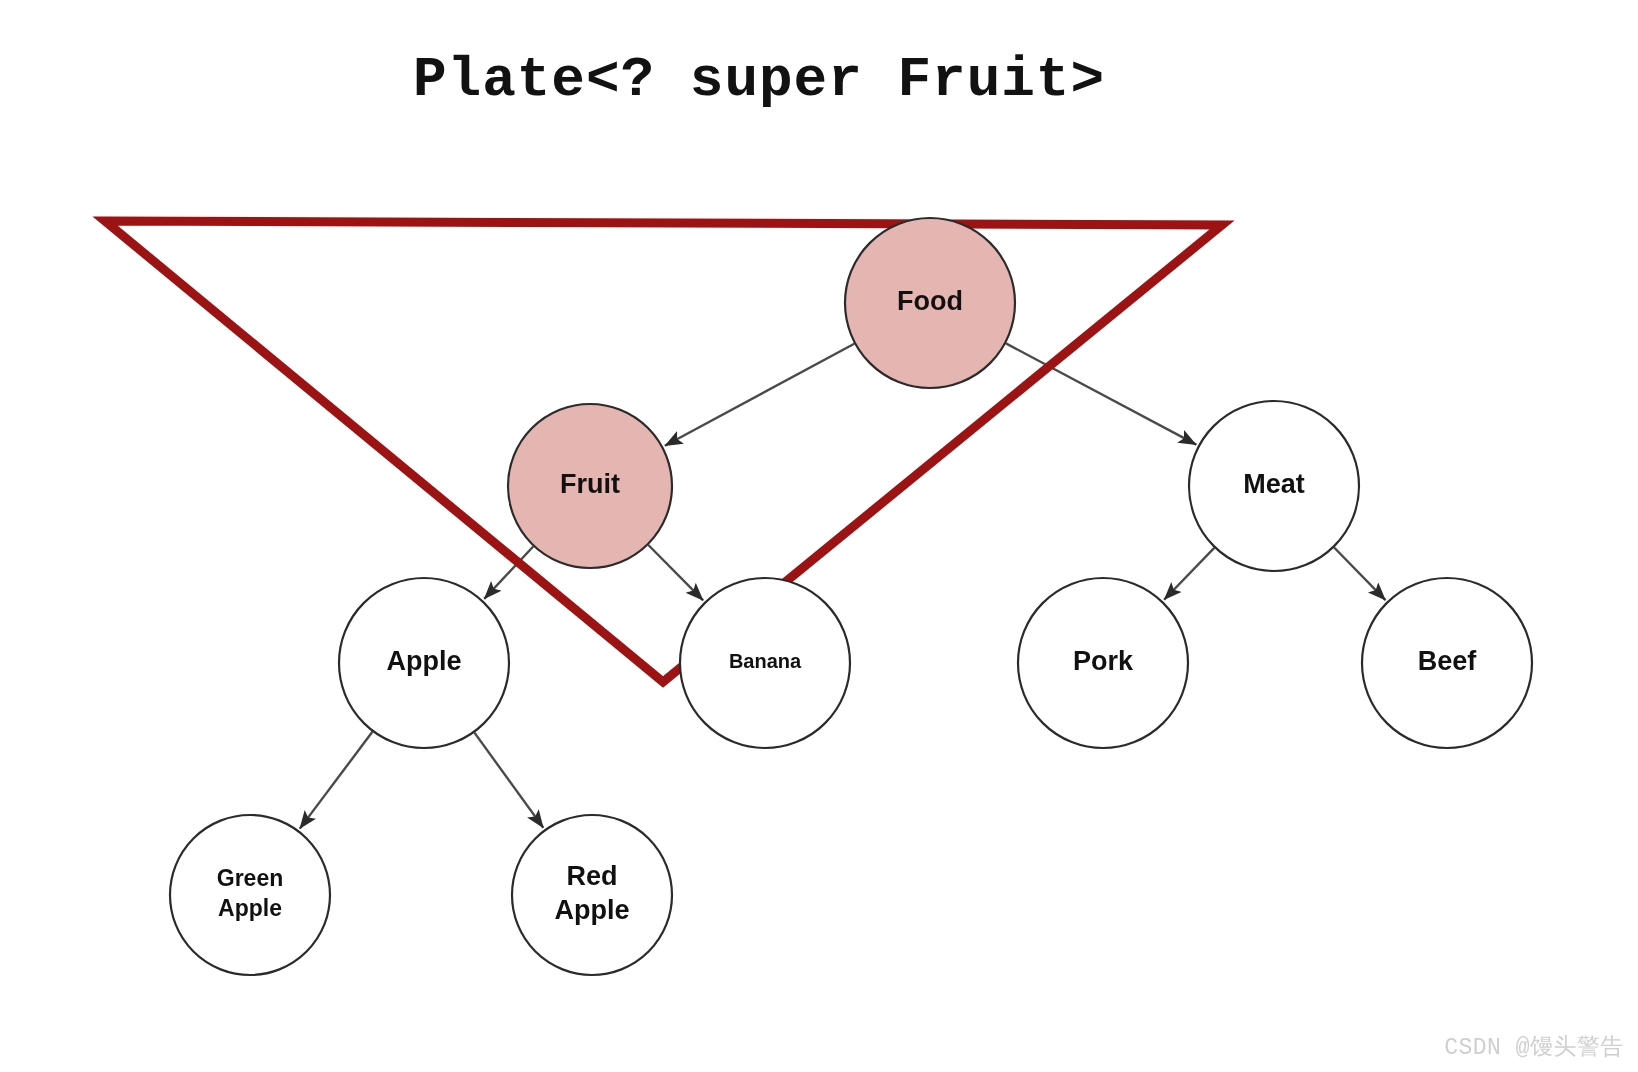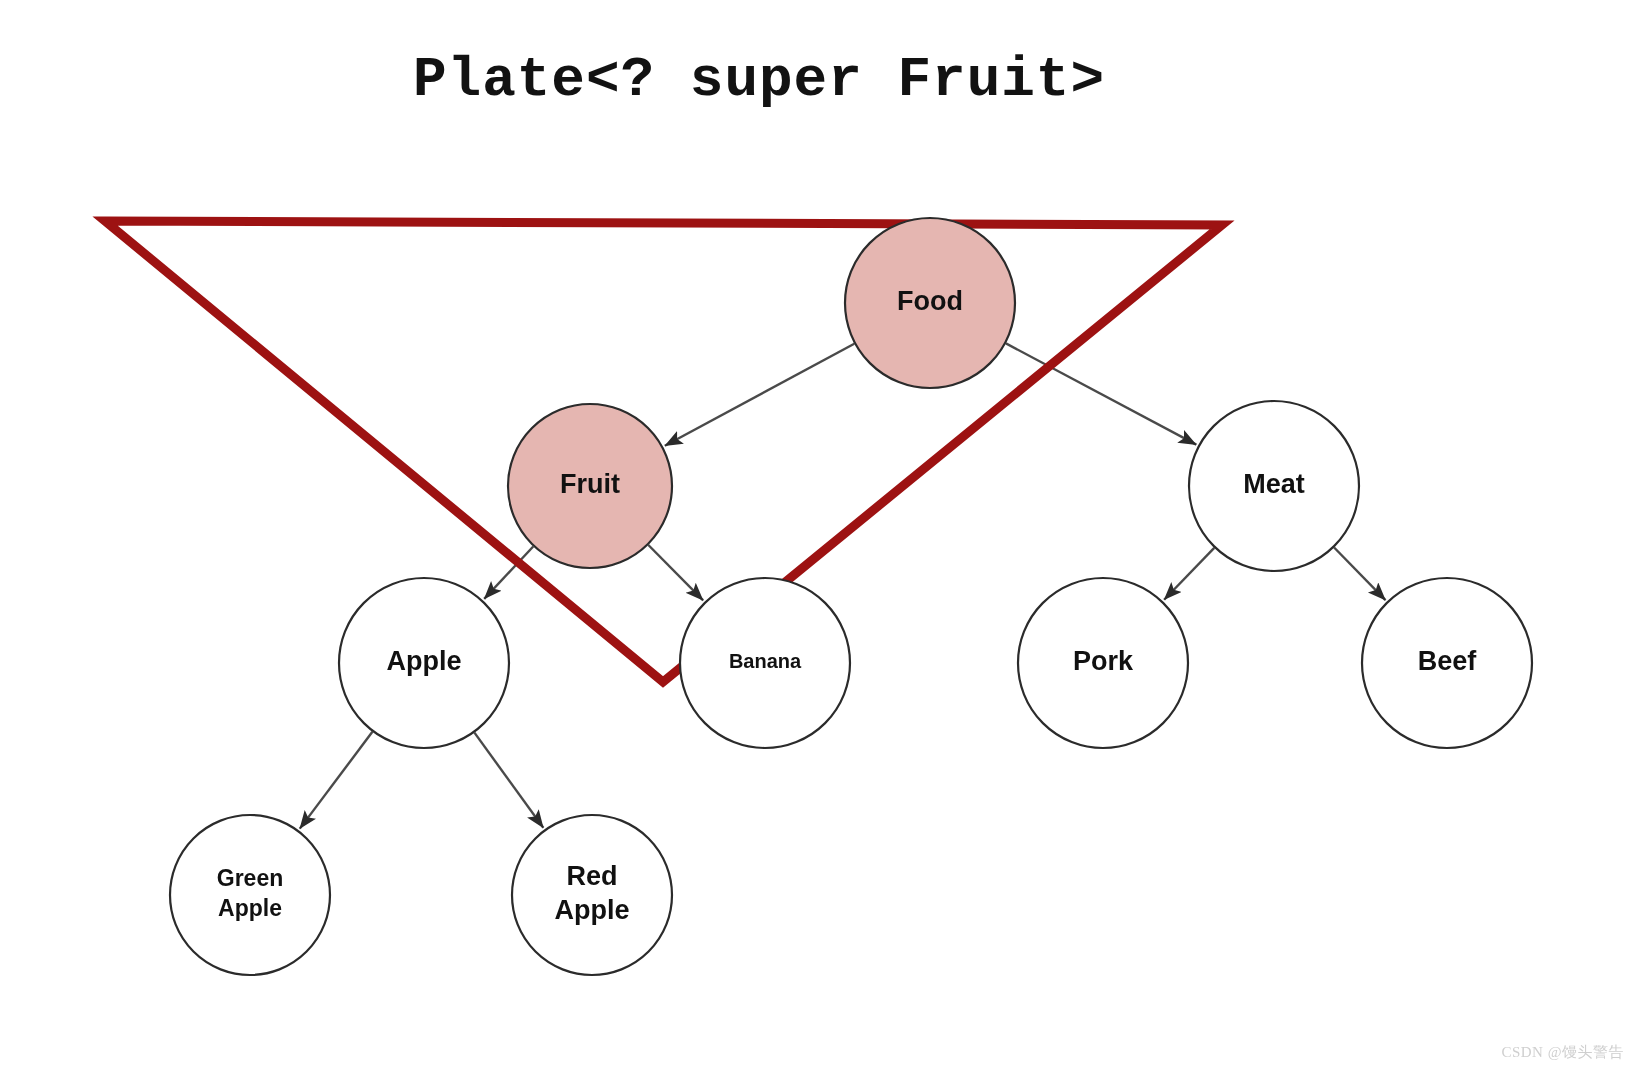--- a/index.html
+++ b/index.html
@@ -31,22 +31,22 @@
     font-size: 56px;
     font-weight: bold;
     letter-spacing: 1px;
     color: #121212;
     white-space: pre;
   }
   .watermark {
     position: absolute;
     right: 14px;
     bottom: 10px;
-    font-family: Liberation Serif, serif;
-    font-size: 15px;
+    font-family: Liberation Mono, monospace;
+    font-size: 23px;
     color: #cfcfcf;
     letter-spacing: 0.5px;
     white-space: pre;
   }
   svg.graph-layer {
     position: absolute;
     left: 0;
     top: 0;
     width: 1638px;
     height: 1072px;

